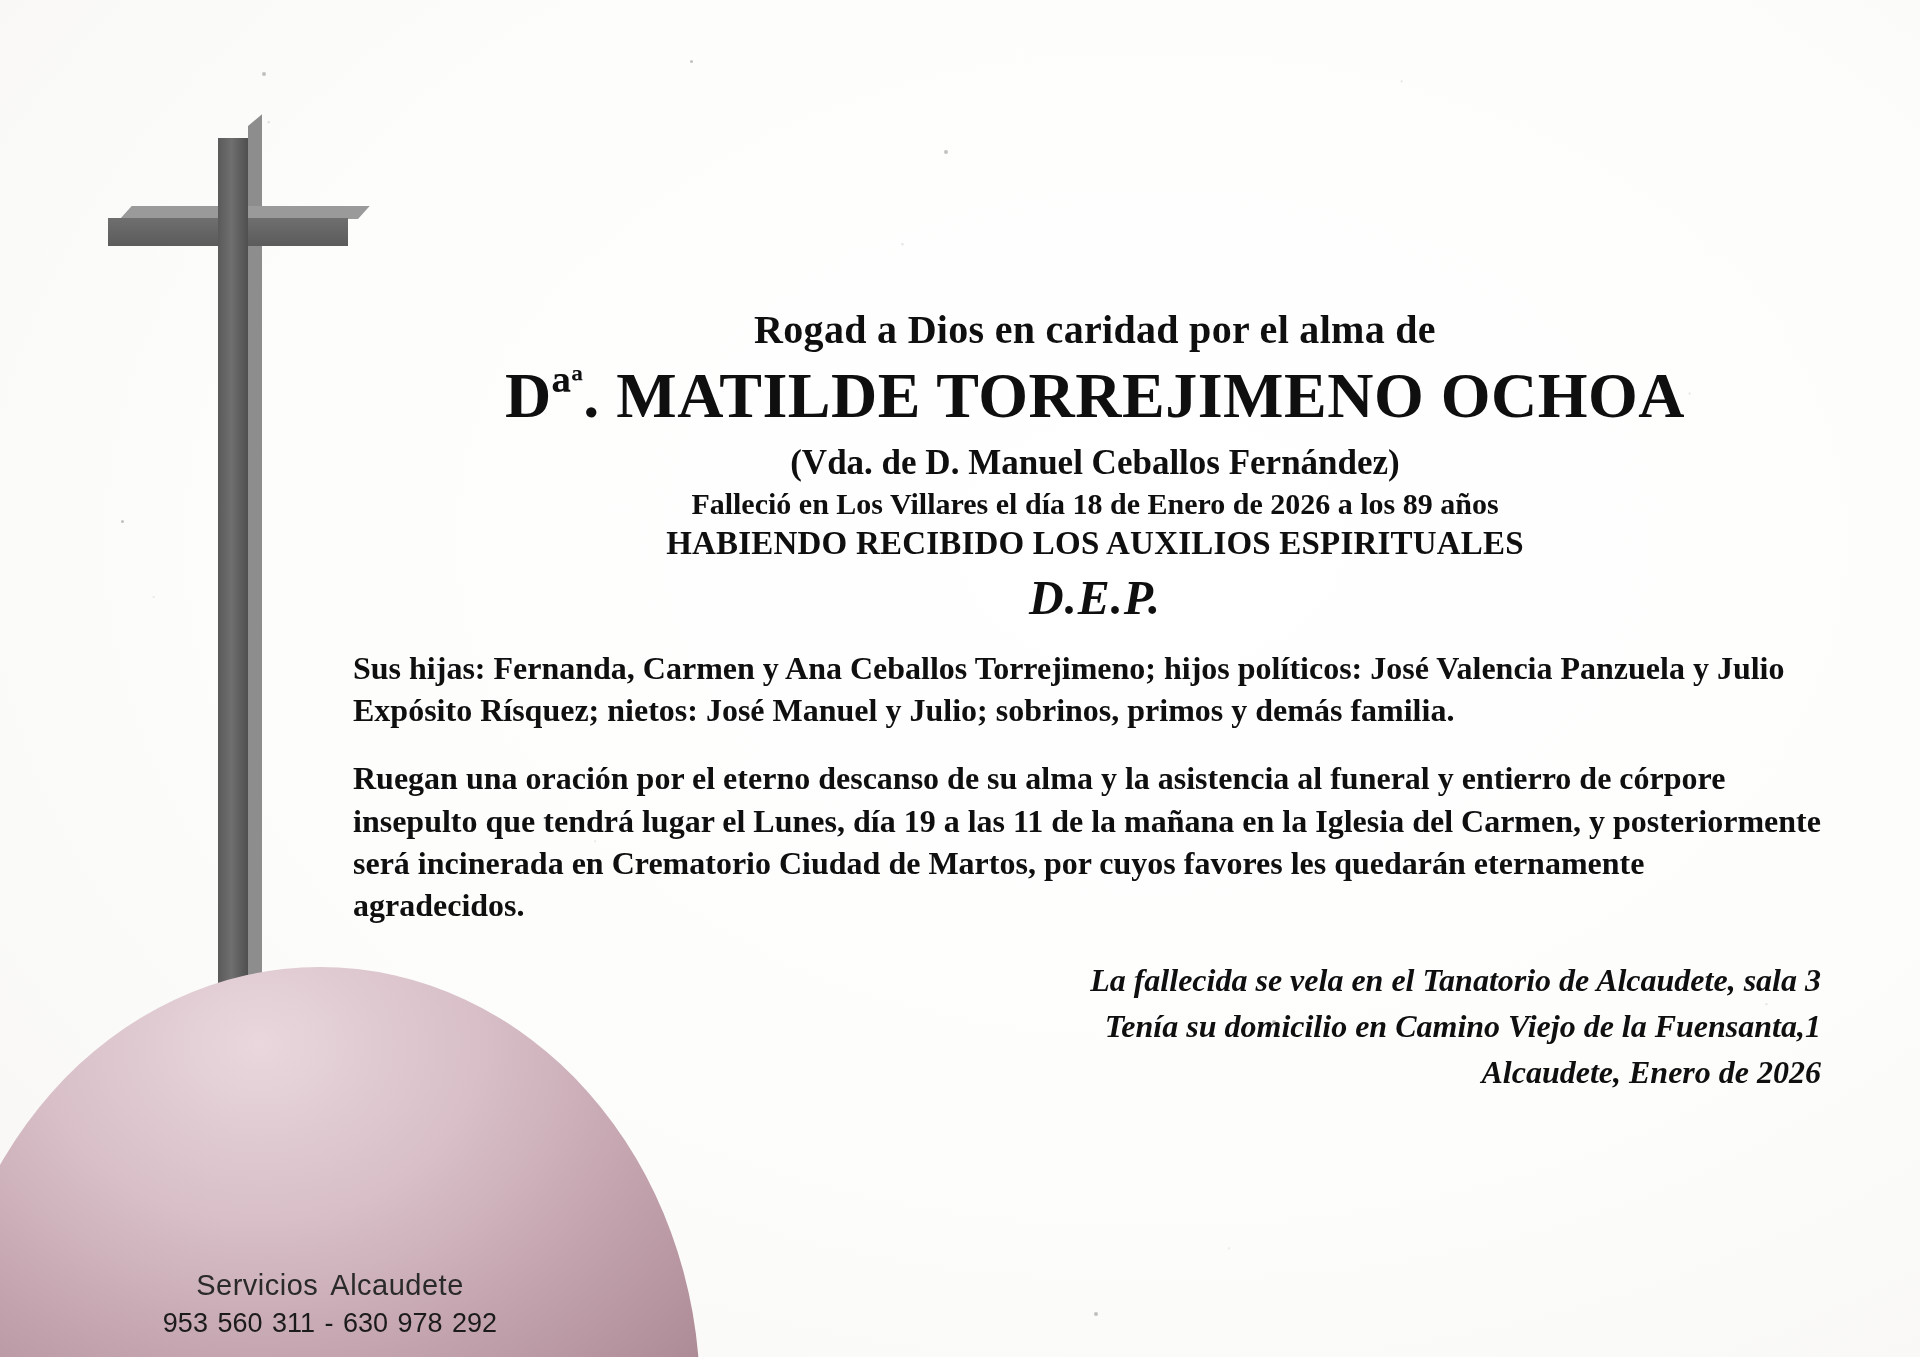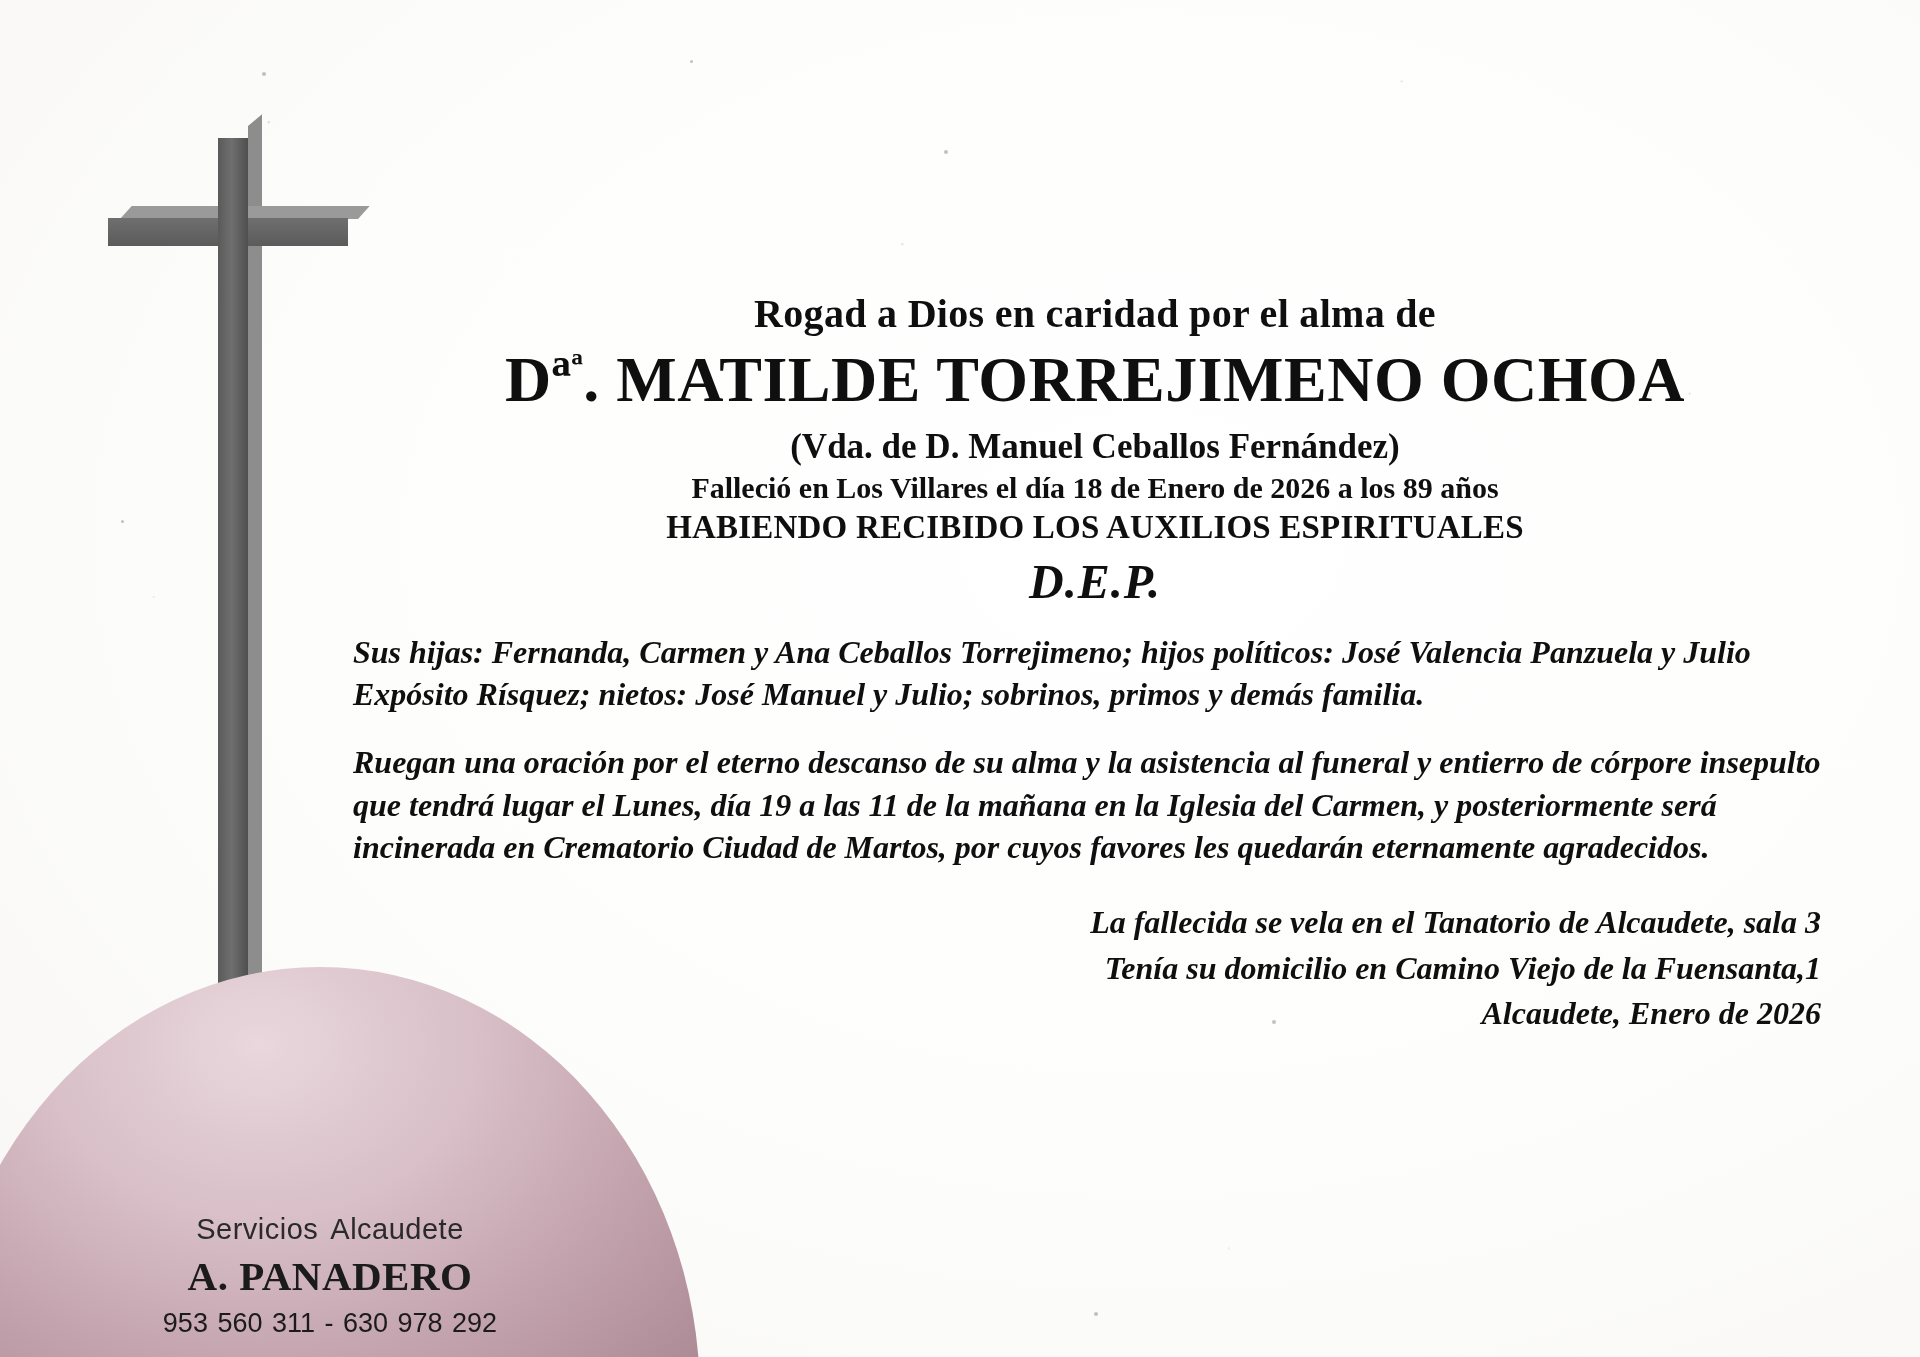--- a/index.html
+++ b/index.html
@@ -132,21 +132,21 @@
   #funeral-block .fn-phones {
     font-size: 27px;
     color: #1b1b1b;
     word-spacing: 2px;
   }
 
   
   #content {
     position: absolute;
     left: 345px;
-    top: 290px;
+    top: 306px;
     width: 1500px;
   }
 
   .line-invoke {
     text-align: center;
     font-weight: bold;
     font-size: 40px;
     letter-spacing: .3px;
     margin: 0 0 6px 0;
   }
@@ -184,21 +184,20 @@
   .dep-line {
     text-align: center;
     font-weight: bold;
     font-size: 48px;
     letter-spacing: 1px;
     margin: 6px 0 22px 0;
     font-style: italic;
   }
 
   .body-par {
-    font-style: italic;
     font-weight: bold;
     font-size: 32px;
     line-height: 1.32;
     text-align: left;
     margin: 0 0 26px 0;
     padding-left: 8px;
   }
   #par-family { width: 1470px; }
   #par-funeral { width: 1470px; }
 
@@ -240,21 +239,20 @@
     <div class="cross-bar cross-vert-side"></div>
     <div class="cross-bar cross-horiz-side"></div>
     <div class="cross-bar cross-horiz"></div>
     <div class="cross-bar cross-vert"></div>
   </div>
 
   <div id="mound"></div>
 
   <div id="funeral-block">
     <div class="fn-services">Servicios  Alcaudete</div>
-    <div class="fn-name">A. PANADERO</div>
     <div class="fn-phones">953 560 311 -  630 978 292</div>
   </div>
 
   <div id="content">
 
     <div class="line-invoke">Rogad a Dios en caridad por el alma de</div>
 
     <div class="deceased-name">
       <span>Dª</span><sup>ª</sup><span>. MATILDE TORREJIMENO OCHOA</span>
     </div>

